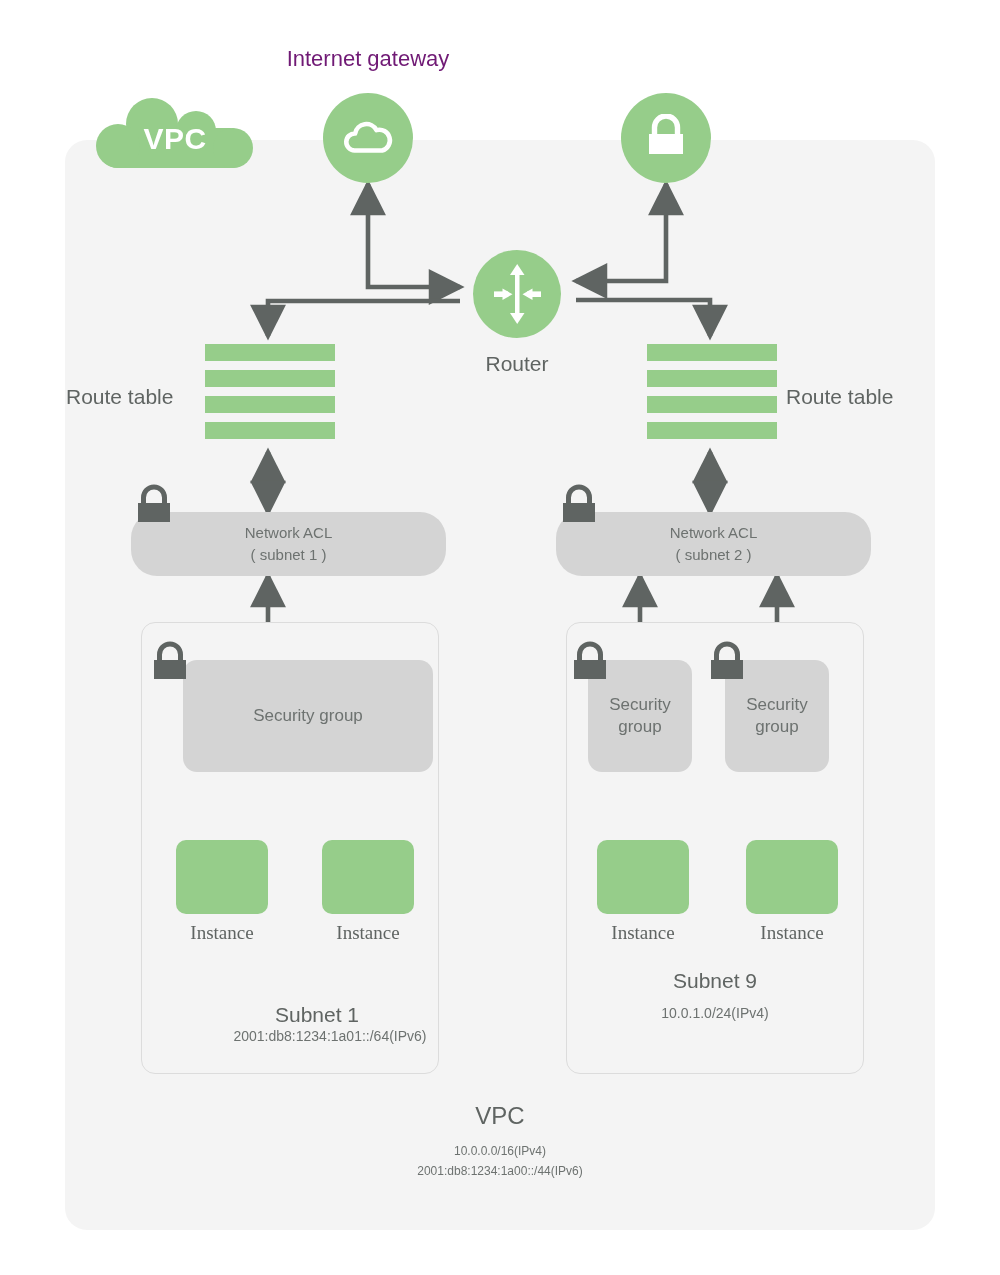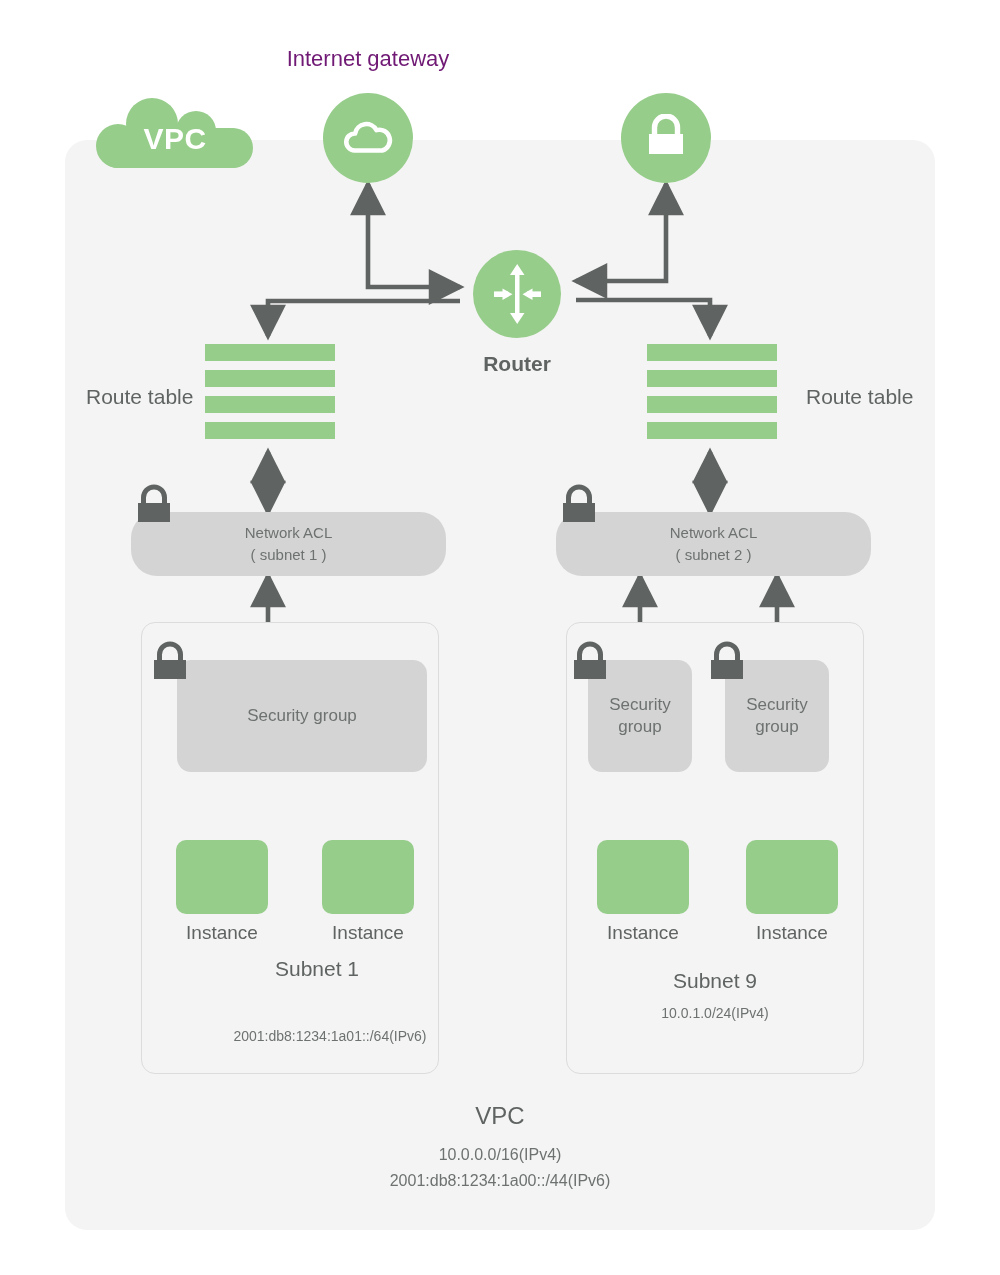--- a/index.html
+++ b/index.html
@@ -75,21 +75,20 @@
   .route-table .bar {
     height: 17px;
     background: #96cd8a;
     margin-bottom: 9px;
   }
   .route-table .bar:last-child { margin-bottom: 0; }
   .side-label {
     color: #5f6462;
     font-size: 21px;
     white-space: nowrap;
-    margin-left: 20px;
   }
 
   
   .nacl {
     background: #d4d4d4;
     border-radius: 26px;
     display: flex;
     flex-direction: column;
     align-items: center;
     justify-content: center;
@@ -124,20 +123,21 @@
   
   .instance-box {
     background: #96cd8a;
     border-radius: 10px;
   }
   .instance-label {
     color: #5f6462;
     font-size: 19px;
     text-align: center;
     white-space: nowrap;
+    font-family: Liberation Serif, serif;
   }
 
   
   .subnet-title {
     color: #5f6462;
     font-size: 21px;
     text-align: center;
     white-space: nowrap;
   }
   .cidr {
@@ -150,21 +150,21 @@
 
   
   #vpc-caption-title {
     color: #5f6462;
     font-size: 24px;
     text-align: center;
     width: 100%;
   }
   #vpc-caption-cidr {
     color: #6d7270;
-    font-size: 16px;
+    font-size: 12px;
     text-align: center;
     line-height: 1.65;
     width: 100%;
   }
 
   
   #router-label {
     color: #5f6462;
     font-size: 21px;
     text-align: center;
@@ -263,21 +263,21 @@
         <path d="M35.2,65 L42.5,54 L28,54 Z"></path>
 
         <rect x="12" y="32.4" width="14" height="5.6"></rect>
         <path d="M30.5,35.2 L20.5,41 L20.5,29.5 Z"></path>
 
         <rect x="45" y="32.4" width="14" height="5.6"></rect>
         <path d="M40.5,35.2 L50.5,41 L50.5,29.5 Z"></path>
       </g>
     </svg>
   </div>
-  <div class="abs" id="router-label" style="left:417px; top:352px; width:200px;font-weight:bold;">Router</div>
+  <div class="abs" id="router-label" style="left:417px; top:352px; width:200px;">Router</div>
 
   <div class="abs route-table" style="left:205px; top:344px;">
     <div class="bar"></div>
     <div class="bar"></div>
     <div class="bar"></div>
     <div class="bar"></div>
   </div>
   <div class="abs side-label" style="left:66px; top:385px;">Route table</div>
 
   <div class="abs route-table" style="left:647px; top:344px;">
@@ -305,37 +305,37 @@
   </div>
   <div class="abs" style="left:558px; top:484px;">
     <svg width="42" height="45" viewBox="0 0 42 45">
       <path d="M10.5,19 v-5.5 a10.5,10.5 0 0 1 21,0 V19" fill="none" stroke="#5f6462" stroke-width="5"></path>
       <rect x="5" y="19" width="32" height="19" fill="#5f6462"></rect>
     </svg>
   </div>
 
   <div class="abs subnet-frame" style="left:141px; top:622px; width:298px; height:452px;"></div>
 
-  <div class="abs secgroup" style="left:177px; top:660px; width:250px; height:112px;">
+  <div class="abs secgroup" style="left:183px; top:660px; width:250px; height:112px;">
     <span>Security group</span>
   </div>
   <div class="abs" style="left:149px; top:641px;">
     <svg width="42" height="45" viewBox="0 0 42 45">
       <path d="M10.5,19 v-5.5 a10.5,10.5 0 0 1 21,0 V19" fill="none" stroke="#5f6462" stroke-width="5"></path>
       <rect x="5" y="19" width="32" height="19" fill="#5f6462"></rect>
     </svg>
   </div>
 
   <div class="abs instance-box" style="left:176px; top:840px; width:92px; height:74px;"></div>
   <div class="abs instance-label" style="left:152px; top:922px; width:140px;">Instance</div>
 
   <div class="abs instance-box" style="left:322px; top:840px; width:92px; height:74px;"></div>
   <div class="abs instance-label" style="left:298px; top:922px; width:140px;">Instance</div>
 
-  <div class="abs subnet-title" style="left:141px; top:957px; width:352px;">Subnet 1</div>
+  <div class="abs subnet-title" style="left:141px; top:1003px; width:352px;">Subnet 1</div>
   <div class="abs cidr" style="left:141px; top:1026px; width:298px;padding-left:40px;">2001:db8:1234:1a01::/64(IPv6)</div>
 
   <div class="abs subnet-frame" style="left:566px; top:622px; width:298px; height:452px;"></div>
 
   <div class="abs secgroup" style="left:588px; top:660px; width:104px; height:112px;">
     <span><span>Security</span><br><span>group</span></span>
   </div>
   <div class="abs" style="left:569px; top:641px;">
     <svg width="42" height="45" viewBox="0 0 42 45">
       <path d="M10.5,19 v-5.5 a10.5,10.5 0 0 1 21,0 V19" fill="none" stroke="#5f6462" stroke-width="5"></path>

